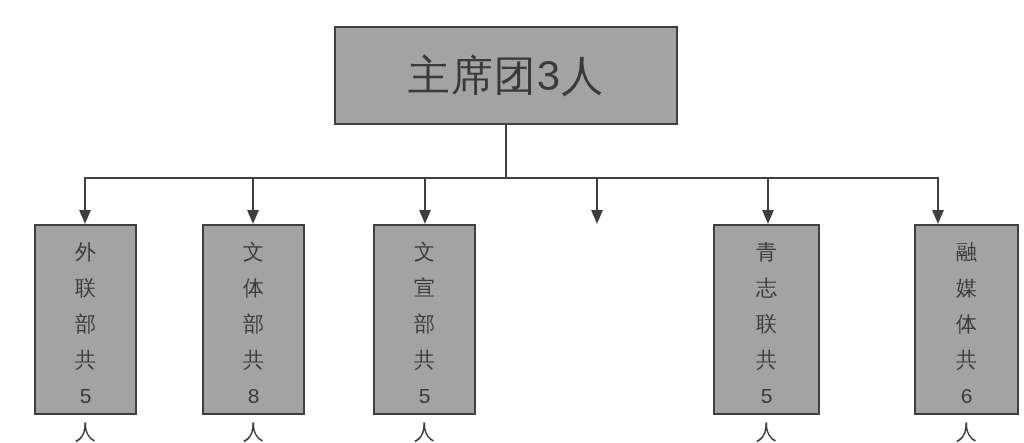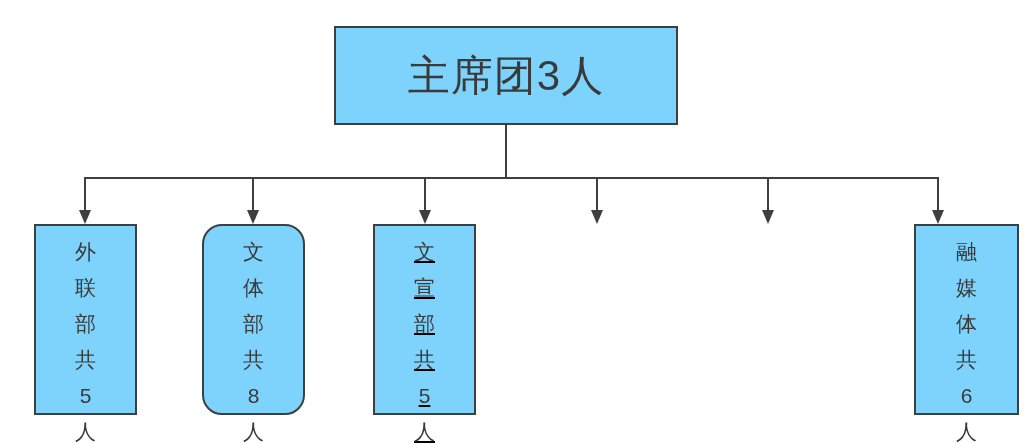--- a/index.html
+++ b/index.html
@@ -15,21 +15,21 @@
     width: 1024px;
     height: 443px;
     background: #ffffff;
     overflow: hidden;
   }
 
   
   .node-box {
     position: absolute;
     box-sizing: border-box;
-    background: #7dd3fc;
+    background: #a3a3a3;
     border: 2px solid #3f3f3f;
   }
   .root-box {
     left: 334px;
     top: 26px;
     width: 344px;
     height: 99px;
     display: flex;
     align-items: center;
     justify-content: center;
@@ -105,27 +105,30 @@
   <div class="conn conn-v" style="left:767px; top:177px; height:34px;"></div>
   <div class="arrow-head" style="left:762px; top:210px;"></div>
 
   <div class="conn conn-v" style="left:937px; top:177px; height:34px;"></div>
   <div class="arrow-head" style="left:932px; top:210px;"></div>
 
   <div class="node-box child-box" style="left:34px; width:103px;">
     <span class="child-label">外联部共5人</span>
   </div>
 
-  <div class="node-box child-box" style="left:202px; width:103px;border-radius:20px;">
+  <div class="node-box child-box" style="left:202px; width:103px;">
     <span class="child-label">文体部共8人</span>
   </div>
 
-  <div class="node-box child-box" style="left:373px; width:103px;text-decoration:underline;">
+  <div class="node-box child-box" style="left:373px; width:103px;">
     <span class="child-label">文宣部共5人</span>
   </div>
 
 
+  <div class="node-box child-box" style="left:713px; width:107px;">
+    <span class="child-label">青志联共5人</span>
+  </div>
 
   <div class="node-box child-box" style="left:914px; width:105px;">
     <span class="child-label">融媒体共6人</span>
   </div>
 
 </div>
 
 </body></html>

